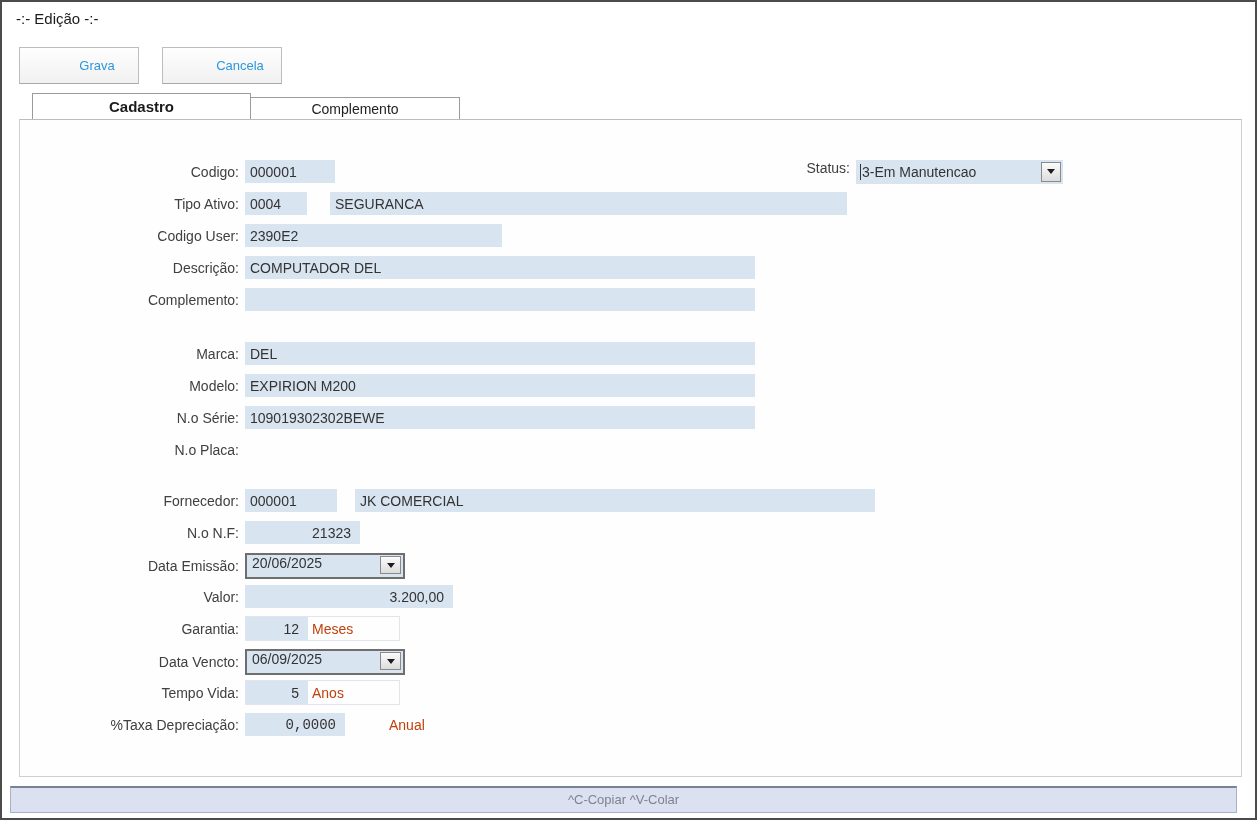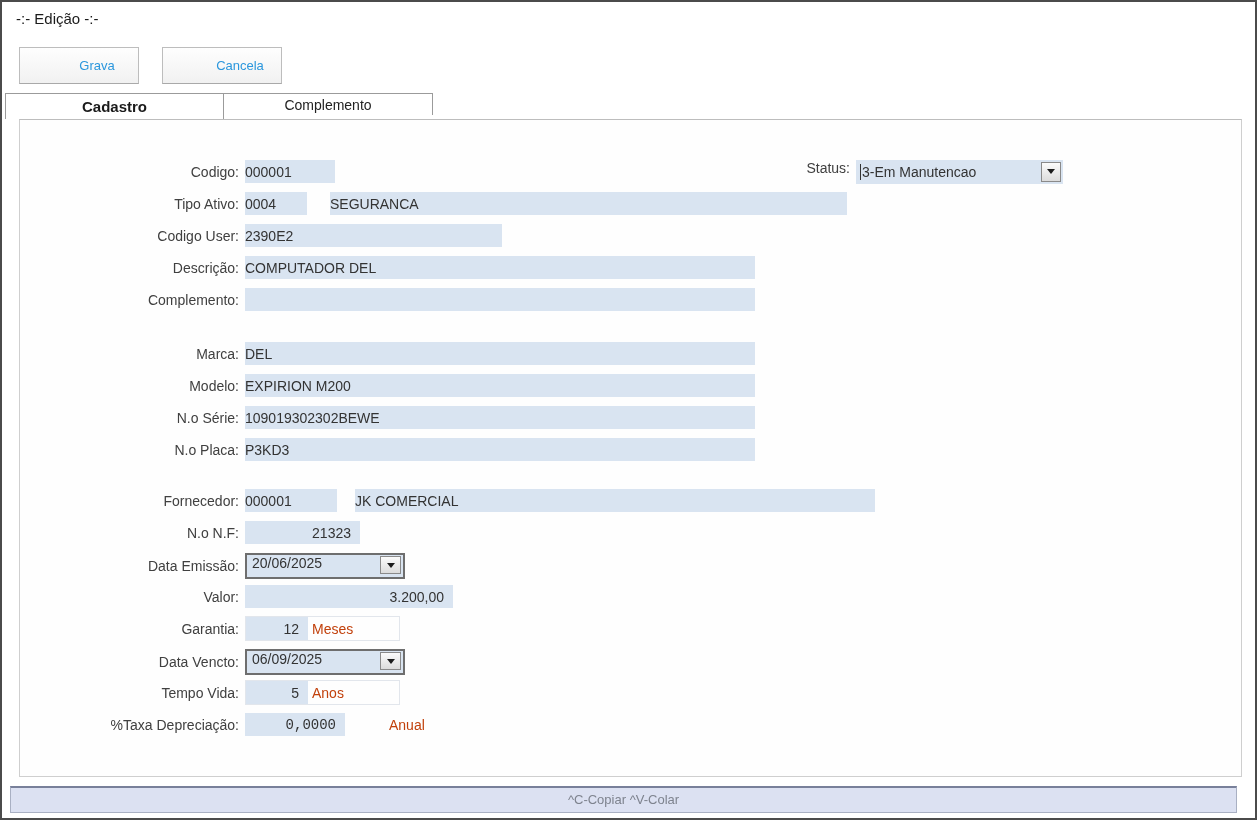--- a/index.html
+++ b/index.html
@@ -27,21 +27,21 @@
     border-bottom-color: #a9a9a9;
     color: #2b97dd; font-size: 13px;
     font-family: "Liberation Sans", sans-serif;
     text-align: center; line-height: 35px;
     cursor: pointer;
     padding-left: 36px;
   }
   .btn-grava { left: 17px; }
   .btn-cancela { left: 160px; }
 
-  .tabs { position: absolute; left: 3px; top: 91px; display: flex; }
+  .tabs { position: absolute; left: 30px; top: 91px; display: flex; align-items: flex-end; }
   .tab {
     background: #ffffff;
     border: 1px solid #9b9b9b;
     border-bottom: none;
     text-align: center;
     cursor: pointer;
   }
   .tab-active {
     width: 219px; height: 26px;
     font-weight: bold; font-size: 15px; color: #1a1a1a;
@@ -71,21 +71,21 @@
   .lbl {
     width: 225px; padding-right: 6px;
     text-align: right;
     font-size: 14px; color: #404040;
     flex: none;
   }
   .fld {
     background: #d9e4f1;
     height: 23px;
     display: flex; align-items: center;
-    padding: 0 0;
+    padding: 0 5px;
     font-size: 14px; color: #333;
     flex: none; overflow: hidden; white-space: nowrap;
   }
   .fld.right { justify-content: flex-end; padding-right: 9px; }
 
   .w62 { width: 62px; } .w90 { width: 90px; } .w92 { width: 92px; }
   .w100 { width: 100px; font-family: Liberation Mono, monospace; } .w115 { width: 115px; } .w208 { width: 208px; }
   .w257 { width: 257px; } .w510 { width: 510px; } .w517 { width: 517px; }
   .w520 { width: 520px; }
   .sp23 { width: 23px; flex: none; } .sp18 { width: 18px; flex: none; }
@@ -214,21 +214,20 @@
       <div class="fld w510">EXPIRION M200</div>
     </div>
 
     <div class="row">
       <div class="lbl">N.o Série:</div>
       <div class="fld w510">109019302302BEWE</div>
     </div>
 
     <div class="row">
       <div class="lbl">N.o Placa:</div>
-      <div class="fld w510">P3KD3</div>
     </div>
 
     <div class="row gap-fornecedor">
       <div class="lbl">Fornecedor:</div>
       <div class="fld w92">000001</div>
       <div class="sp18"></div>
       <div class="fld w520">JK COMERCIAL</div>
     </div>
 
     <div class="row">

